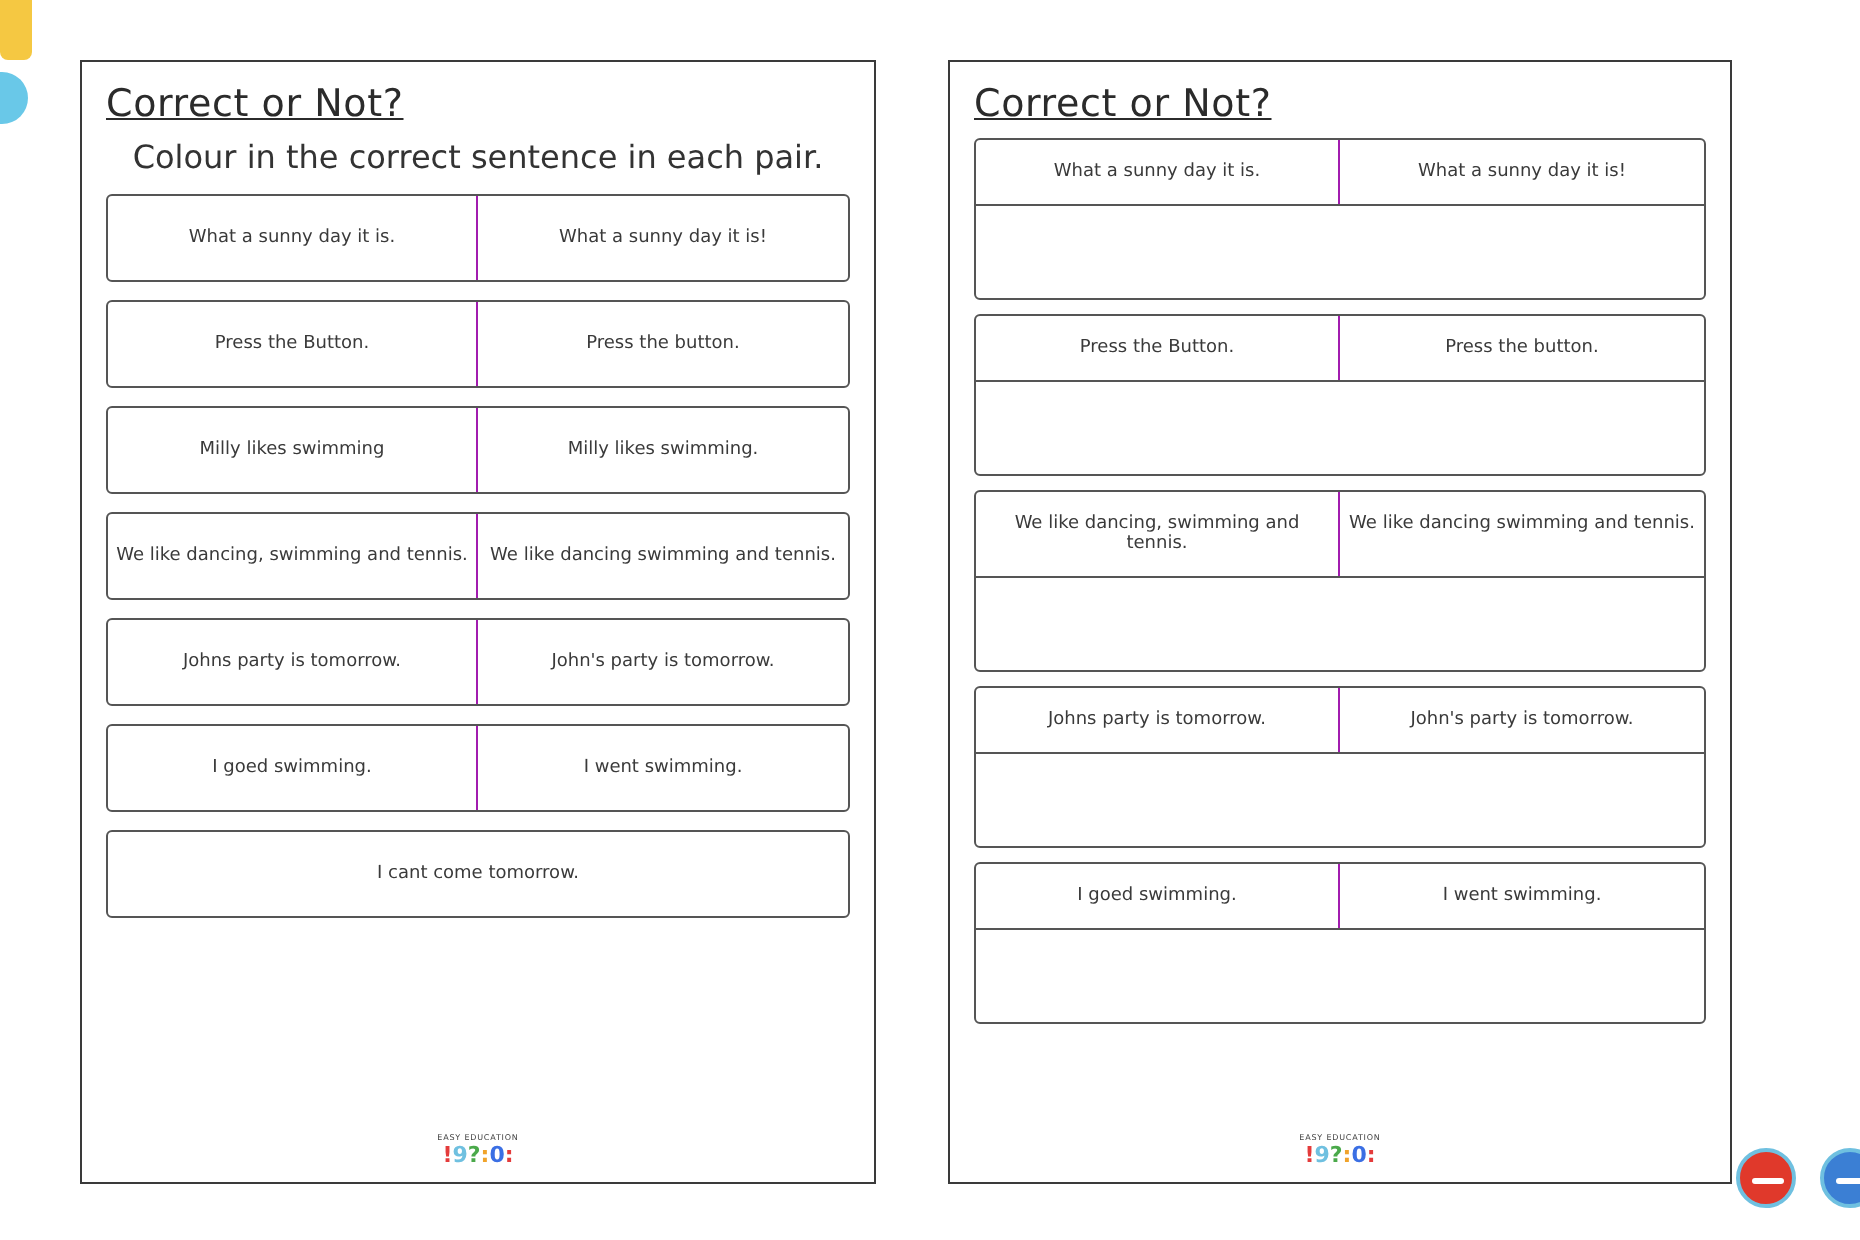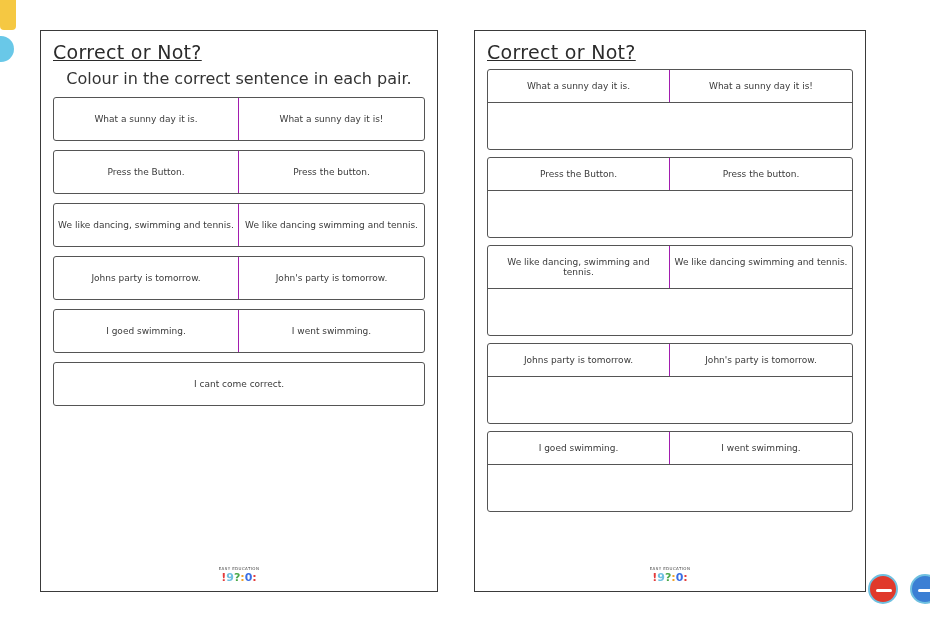--- a/index.html
+++ b/index.html
@@ -212,39 +212,45 @@
           </div>
         </div>
         <div class="pair-block">
           <div class="pair-row">
             <div class="cell left-cell">Press the Button.</div>
             <div class="cell">Press the button.</div>
           </div>
         </div>
         <div class="pair-block">
           <div class="pair-row">
+            <div class="cell left-cell">Milly likes swimming</div>
+            <div class="cell">Milly likes swimming.</div>
+          </div>
+        </div>
+        <div class="pair-block">
+          <div class="pair-row">
             <div class="cell left-cell">We like dancing, swimming and tennis.</div>
             <div class="cell">We like dancing swimming and tennis.</div>
           </div>
         </div>
         <div class="pair-block">
           <div class="pair-row">
             <div class="cell left-cell">Johns party is tomorrow.</div>
             <div class="cell">John's party is tomorrow.</div>
           </div>
         </div>
         <div class="pair-block">
           <div class="pair-row">
             <div class="cell left-cell">I goed swimming.</div>
             <div class="cell">I went swimming.</div>
           </div>
         </div>
         <div class="pair-block">
           <div class="pair-row">
-            <div class="cell">I cant come correct.</div>
+            <div class="cell">I cant come tomorrow.</div>
           </div>
         </div>
       </div>
     <div class="logo">
       <div class="logo-wrap">
         <div class="logo-brand">EASY EDUCATION</div>
         <div class="logo-glyphs">
           <span class="g1">!</span><span class="g2">9</span><span class="g3">?</span><span class="g4">:</span><span class="g5">0</span><span class="g1">:</span>
         </div>
       </div>

